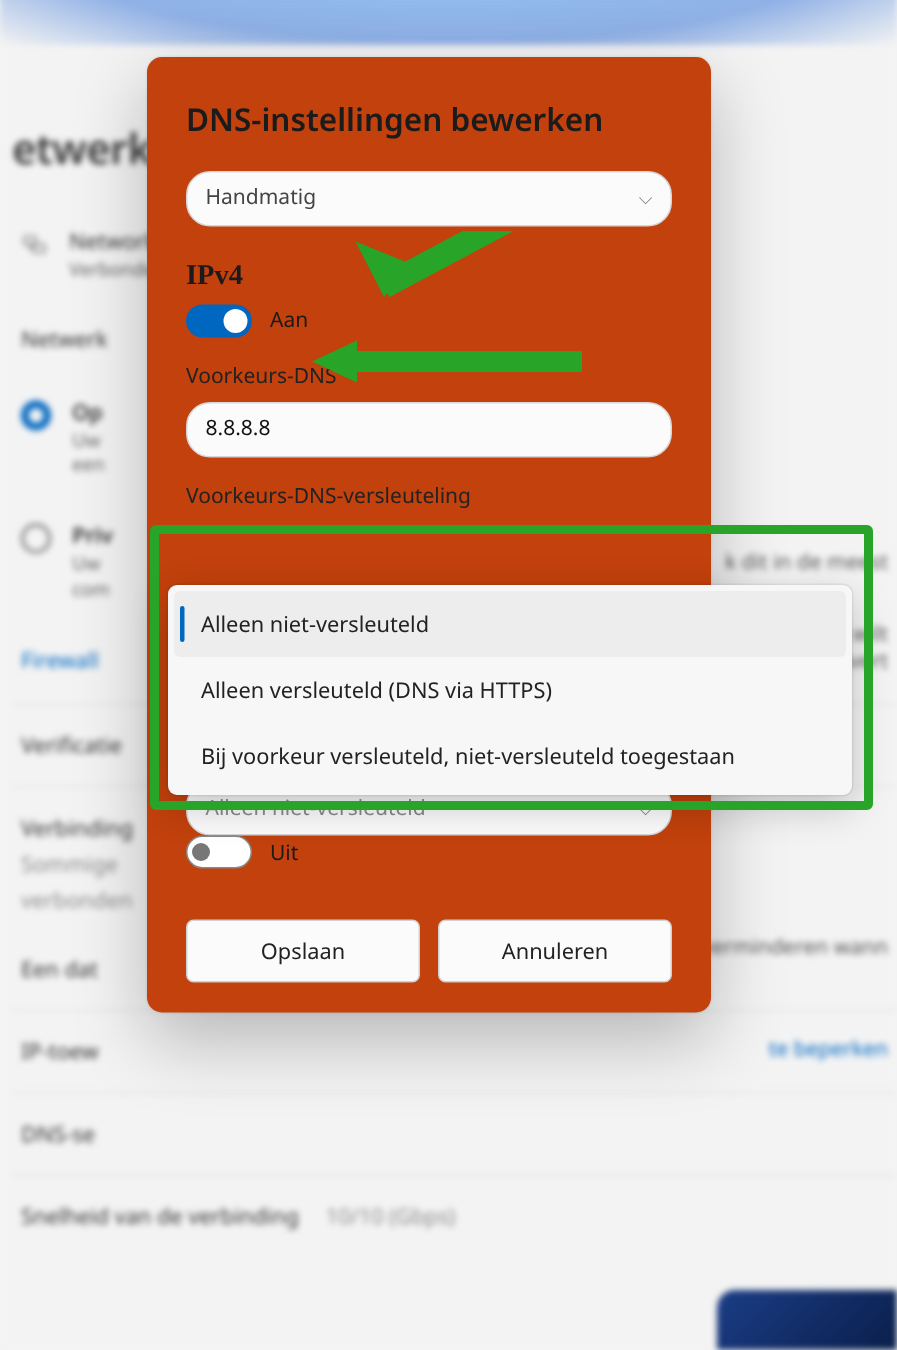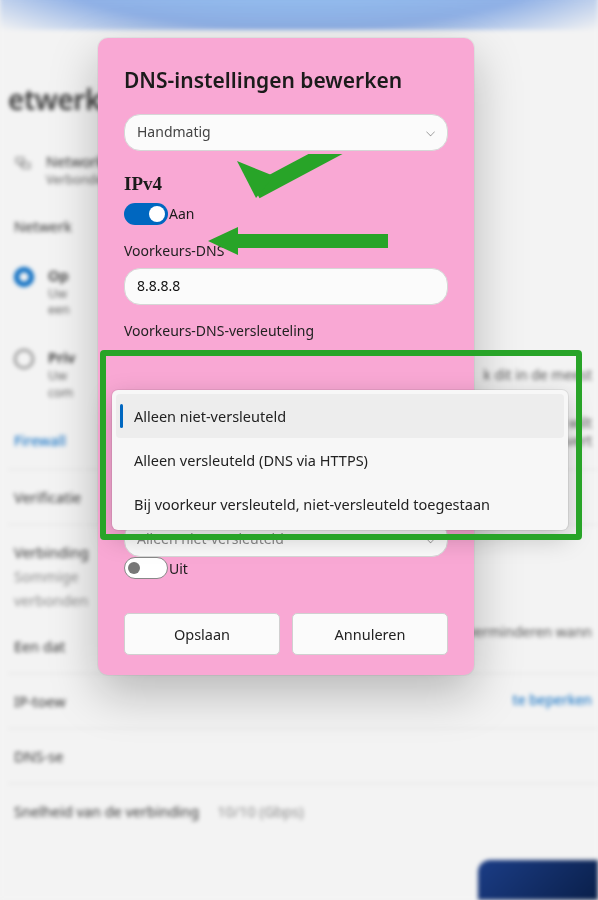--- a/index.html
+++ b/index.html
@@ -62,21 +62,21 @@
     position:absolute; right:0; bottom:0; width:120px; height:40px;
     background: linear-gradient(135deg,#1b3d86,#0a1f4a);
     border-top-left-radius:12px;
   }
 
   
   .modal {
     position:absolute;
     top:38px; left:98px;
     width:376px;
-    background:#f9a8d4;
+    background:#c2410c;
     border-radius:10px;
     box-shadow: 0 18px 48px rgba(0,0,0,.25), 0 0 0 1px rgba(0,0,0,.04);
     padding: 28px 26px 20px 26px;
   }
   .modal h2 {
     font-size: 21px; font-weight:600;
     margin-bottom: 20px;
   }
   .select, .input {
     width:100%;
@@ -90,21 +90,21 @@
     line-height:1.2;
   }
   .select .chev { font-size:12px; color:#777; }
   .input { color:#111; }
   .placeholder { color:#8a8a8a; }
 
   .section-h { font-size:19px; font-weight:600; margin-top:22px; margin-bottom:8px;font-family:Liberation Serif, serif; }
   .field-label { font-size:14px; color:#222; margin:16px 0 8px 0; }
 
   
-  .toggle-row { display:flex; align-items:center; gap:1px; }
+  .toggle-row { display:flex; align-items:center; gap:12px; }
   .toggle {
     width:44px; height:22px; border-radius:11px;
     position:relative;
     display:inline-block;
   }
   .toggle.on { background:#0067c0; }
   .toggle.off { background:#fff; border:1px solid #888; }
   .toggle .knob {
     position:absolute; top:3px; width:16px; height:16px; border-radius:50%;
     background:#fff;

